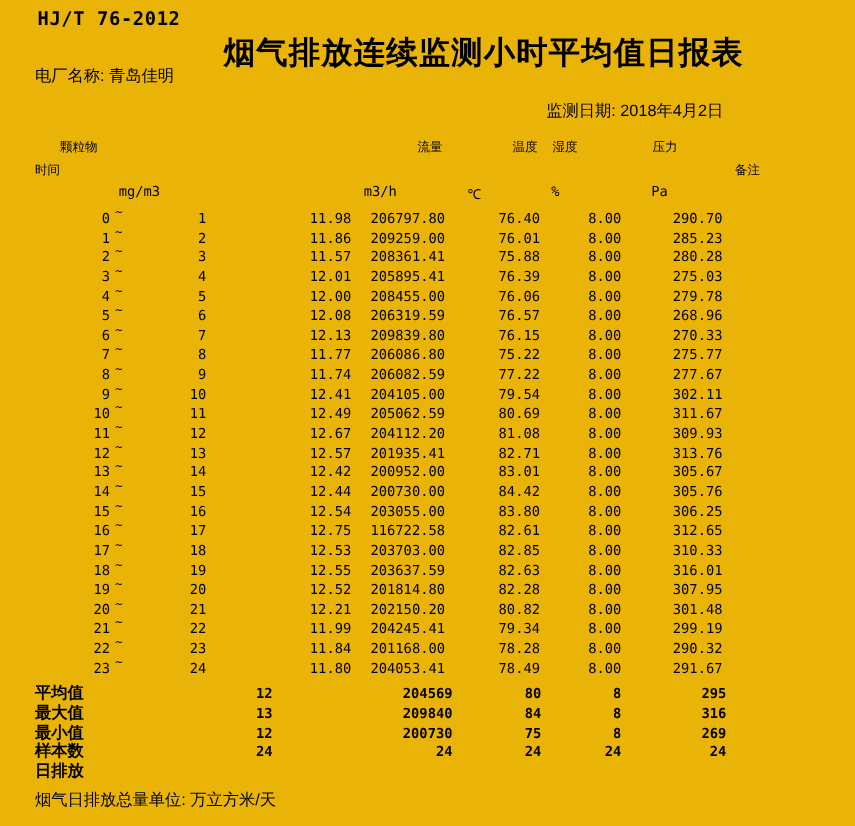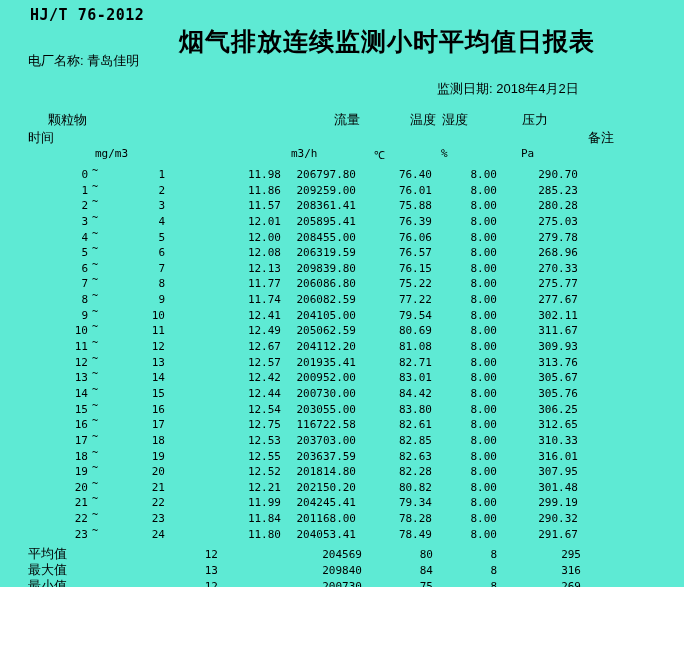--- a/index.html
+++ b/index.html
@@ -1,33 +1,33 @@
 <!DOCTYPE html>
 <html><head>
 <meta charset="utf-8">
 <style>
   html,body{margin:0;padding:0;background:#fff;}
   .page{
     position:relative;
-    width:684px;height:587px;
-    background:#5eead4;color:#000000;
+    width:684px;height:661px;
+    background:#eab308;color:#000000;
     font-family:"Liberation Sans",sans-serif;
     overflow:hidden;
   }
   .abs{position:absolute;white-space:nowrap;}
 
   .standard{left:30px;top:6px;font-family:"DejaVu Sans Mono",monospace;font-weight:bold;font-size:15px;letter-spacing:0.5px;}
   .title{left:90px;top:25px;width:594px;text-align:center;font-size:25px;font-weight:bold;letter-spacing:1px;}
   .meta{font-size:13px;}
   .plant-line{left:28px;top:52px;}
   .boiler-line{left:28px;top:80px;}
   .date-line{left:437px;top:80px;}
   .meta .val{font-family:"DejaVu Sans Mono",monospace;font-size:12px;}
 
-  .colhead{font-size:13px;}
+  .colhead{font-size:10px;}
   .h-pm{left:48px;top:111px;}
   .h-time{left:28px;top:129px;}
   .h-flow{left:334px;top:111px;}
   .h-temp{left:410px;top:111px;}
   .h-hum{left:442px;top:111px;}
   .h-press{left:522px;top:111px;}
   .h-remark{left:588px;top:129px;}
 
   .unit{font-family:"DejaVu Sans Mono",monospace;font-size:11px;top:147px;}
   .u-pm{left:95px;}
@@ -41,21 +41,21 @@
   .row .c{position:absolute;text-align:right;top:0;}
   .c-start{left:40px;width:48px;}
   .c-sep{left:92px;top:-4px !important;font-size:10px;text-align:left;}
   .c-end{left:110px;width:55px;}
   .c-pm{left:210px;width:71px;}
   .c-flow{left:266px;width:90px;}
   .c-temp{left:372px;width:60px;}
   .c-hum{left:447px;width:50px;}
   .c-press{left:508px;width:70px;}
 
-  .summary-rows{position:absolute;left:0;top:546px;width:684px;}
+  .summary-rows{position:absolute;left:0;top:546px;width:684px;font-weight:bold;}
   .srow{position:relative;height:15.8px;font-size:11px;line-height:15.8px;}
   .srow .label{position:absolute;left:28px;top:0;font-size:13px;font-family:"Liberation Sans",sans-serif;}
   .srow .c{position:absolute;text-align:right;top:1px;font-family:"DejaVu Sans Mono",monospace;}
   .s-pm{left:150px;width:68px;}
   .s-flow{left:272px;width:90px;}
   .s-temp{left:373px;width:60px;}
   .s-hum{left:447px;width:50px;}
   .s-press{left:511px;width:70px;}
 
   .footer-note{left:28px;top:631px;font-size:13px;}

